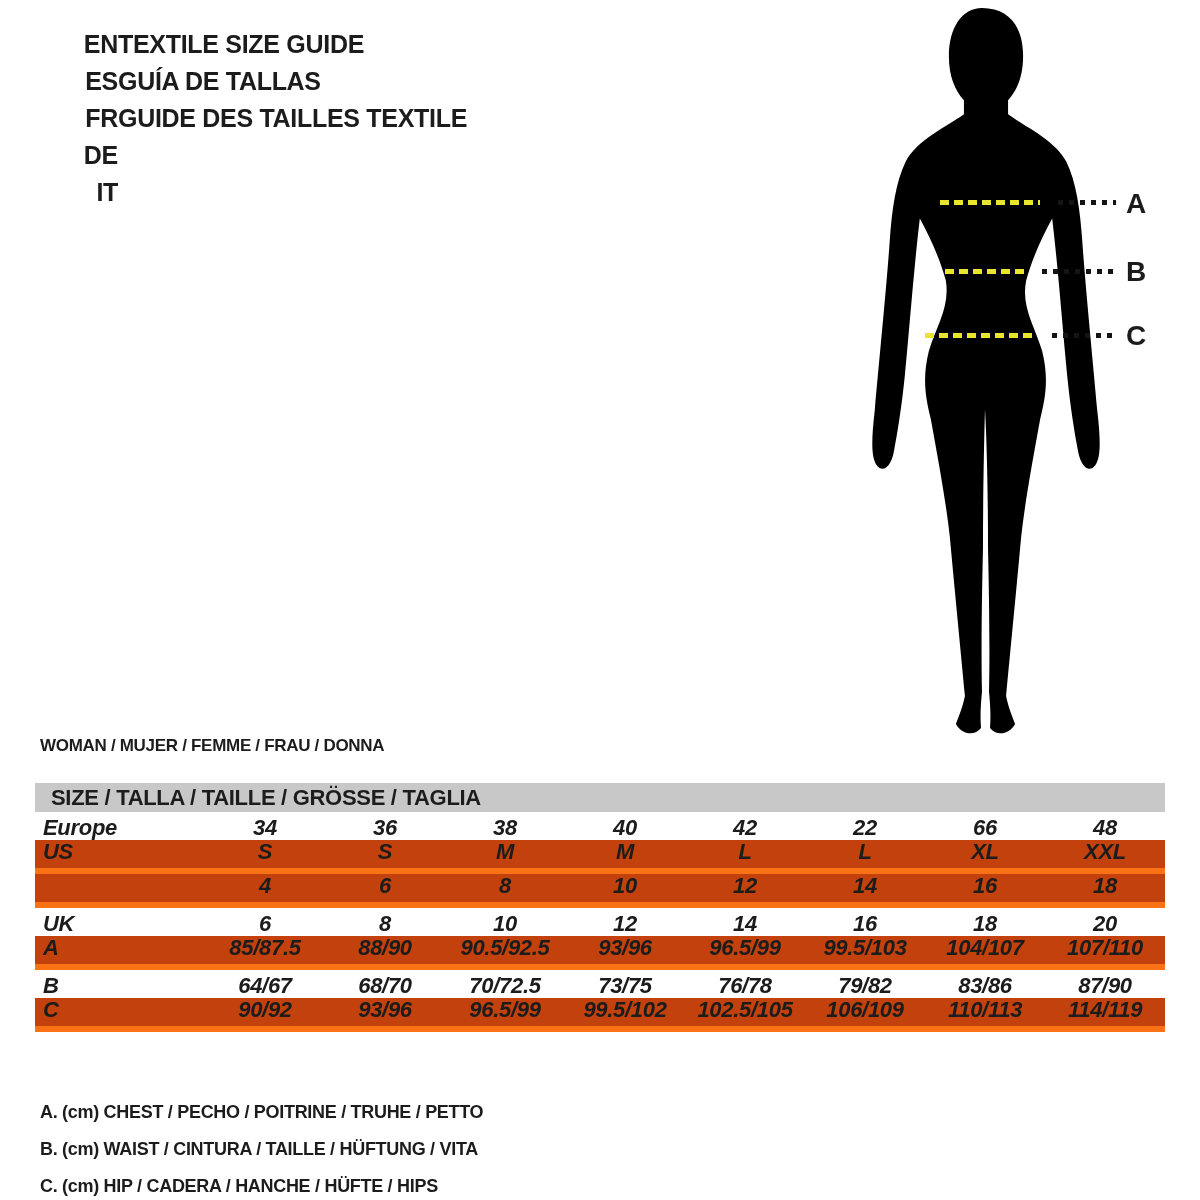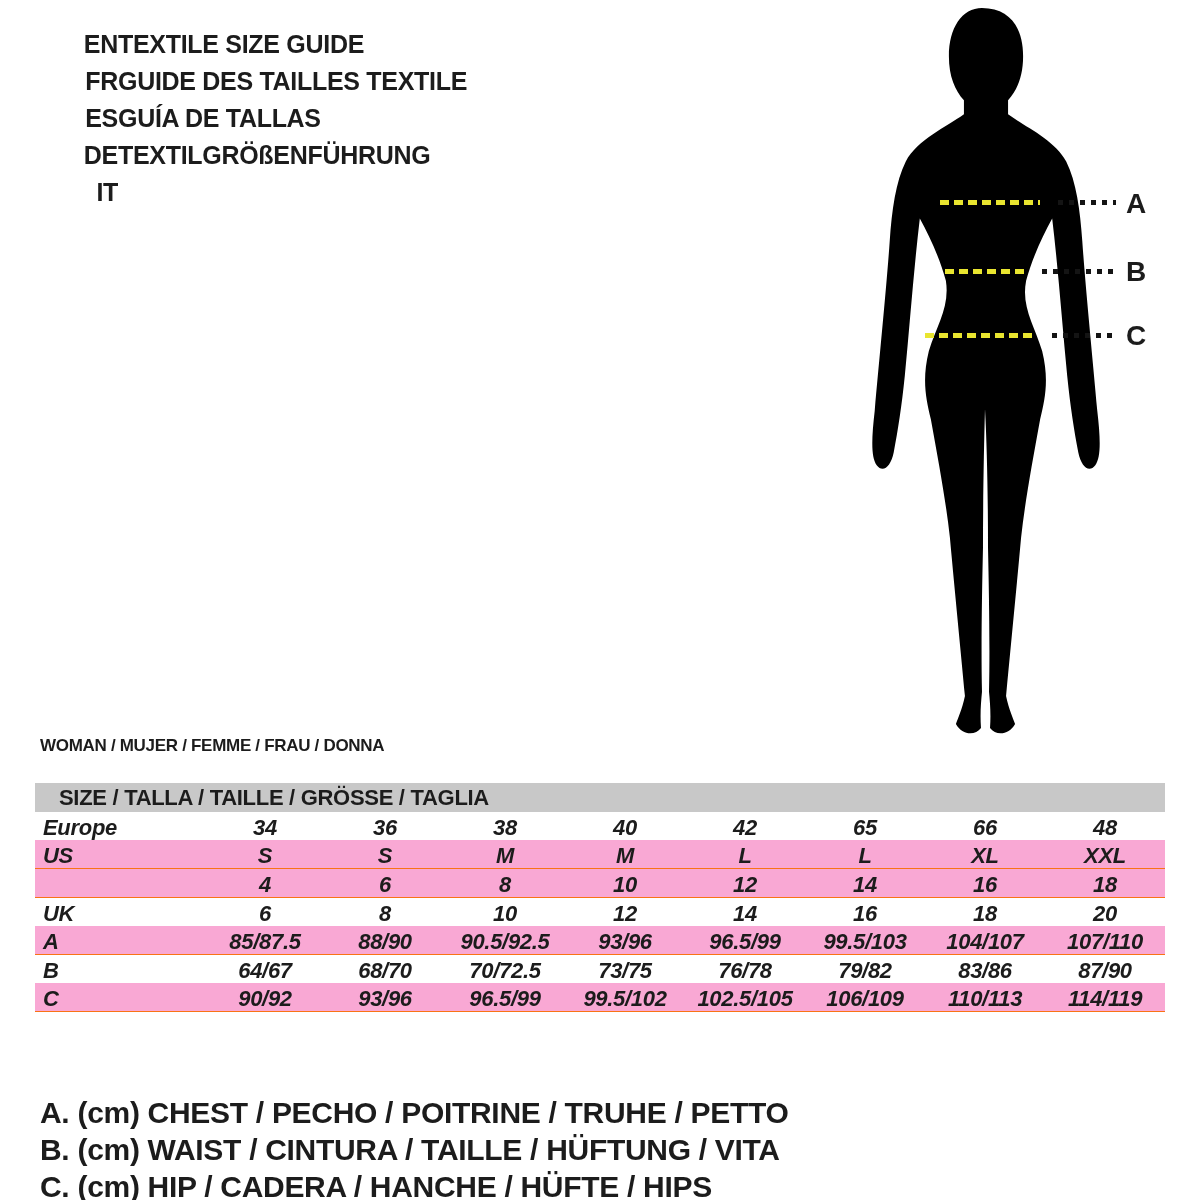--- a/index.html
+++ b/index.html
@@ -24,48 +24,47 @@
   .mline.yellow-c{left:925px;top:333px;width:112px;background:repeating-linear-gradient(90deg,#e9e52f 0 9px,transparent 9px 14px);}
   .mline.black-c {left:1052px;top:333px;width:64px;background:repeating-linear-gradient(90deg,#141414 0 5px,transparent 5px 11px);}
   .mlabel{position:absolute;left:1126px;font-size:28px;font-weight:bold;}
   .mlabel.a{top:188px;}
   .mlabel.b{top:256px;}
   .mlabel.c{top:320px;}
   
   .section-title{position:absolute;left:40px;top:736px;font-size:17px;font-weight:bold;letter-spacing:-0.3px;}
   
   .tbl{position:absolute;left:35px;top:783px;width:1130px;}
-  .thead{height:29px;line-height:29px;background:#c8c8c8;font-size:22px;font-weight:bold;padding-left:24px;letter-spacing:-0.3px;}
+  .thead{height:29px;line-height:29px;background:#c8c8c8;font-size:22px;font-weight:bold;padding-left:16px;letter-spacing:-0.3px;}
   .trow{display:flex;height:28px;line-height:32px;font-size:22px;font-weight:bold;letter-spacing:-0.3px;font-style:italic;}
-  .trow.shade{background:#f9a8d4;border-bottom:1px solid #f97316;}
+  .trow.shade{background:#c2410c;border-bottom:6px solid #f97316;align-items:flex-end;}
   .tlabel{flex:0 0 162px;padding-left:8px;}
   .tcell{flex:1 1 0;text-align:center;}
   
   .notes{position:absolute;left:40px;top:1094px;}
-  .note-line{font-size:30px;font-weight:bold;line-height:37px;letter-spacing:-0.3px;}
+  .note-line{font-size:18px;font-weight:bold;line-height:37px;letter-spacing:-0.3px;}
 </style>
 </head>
 <body>
 
 <div class="legend">
   <div class="legend-row">
     <span class="legend-code">EN</span>
     <span class="legend-label">TEXTILE SIZE GUIDE</span>
   </div>
   <div class="legend-row">
+    <span class="legend-code">ES</span>
+    <span class="legend-label">GUÍA DE TALLAS</span>
+  </div>
+  <div class="legend-row">
     <span class="legend-code">FR</span>
     <span class="legend-label">GUIDE DES TAILLES TEXTILE</span>
   </div>
   <div class="legend-row">
-    <span class="legend-code">ES</span>
-    <span class="legend-label">GUÍA DE TALLAS</span>
-  </div>
-  <div class="legend-row">
     <span class="legend-code">DE</span>
-    <span class="legend-label">TEXTILGRÖßENFÜHRUNG</span>
   </div>
   <div class="legend-row">
     <span class="legend-code">IT</span>
   </div>
 </div>
 
 <div class="figure-wrap">
   <svg viewBox="0 0 240 730" xmlns="http://www.w3.org/2000/svg">
     <path fill="#000000" d="
       M 116 2
@@ -130,21 +129,21 @@
 <div class="tbl">
   <div class="thead">SIZE / TALLA / TAILLE / GRÖSSE / TAGLIA</div>
 
   <div class="trow">
     <div class="tlabel">Europe</div>
     <div class="tcell">34</div>
     <div class="tcell">36</div>
     <div class="tcell">38</div>
     <div class="tcell">40</div>
     <div class="tcell">42</div>
-    <div class="tcell">65</div>
+    <div class="tcell">22</div>
     <div class="tcell">66</div>
     <div class="tcell">48</div>
   </div>
 
   <div class="trow shade">
     <div class="tlabel">US</div>
     <div class="tcell">S</div>
     <div class="tcell">S</div>
     <div class="tcell">M</div>
     <div class="tcell">M</div>

